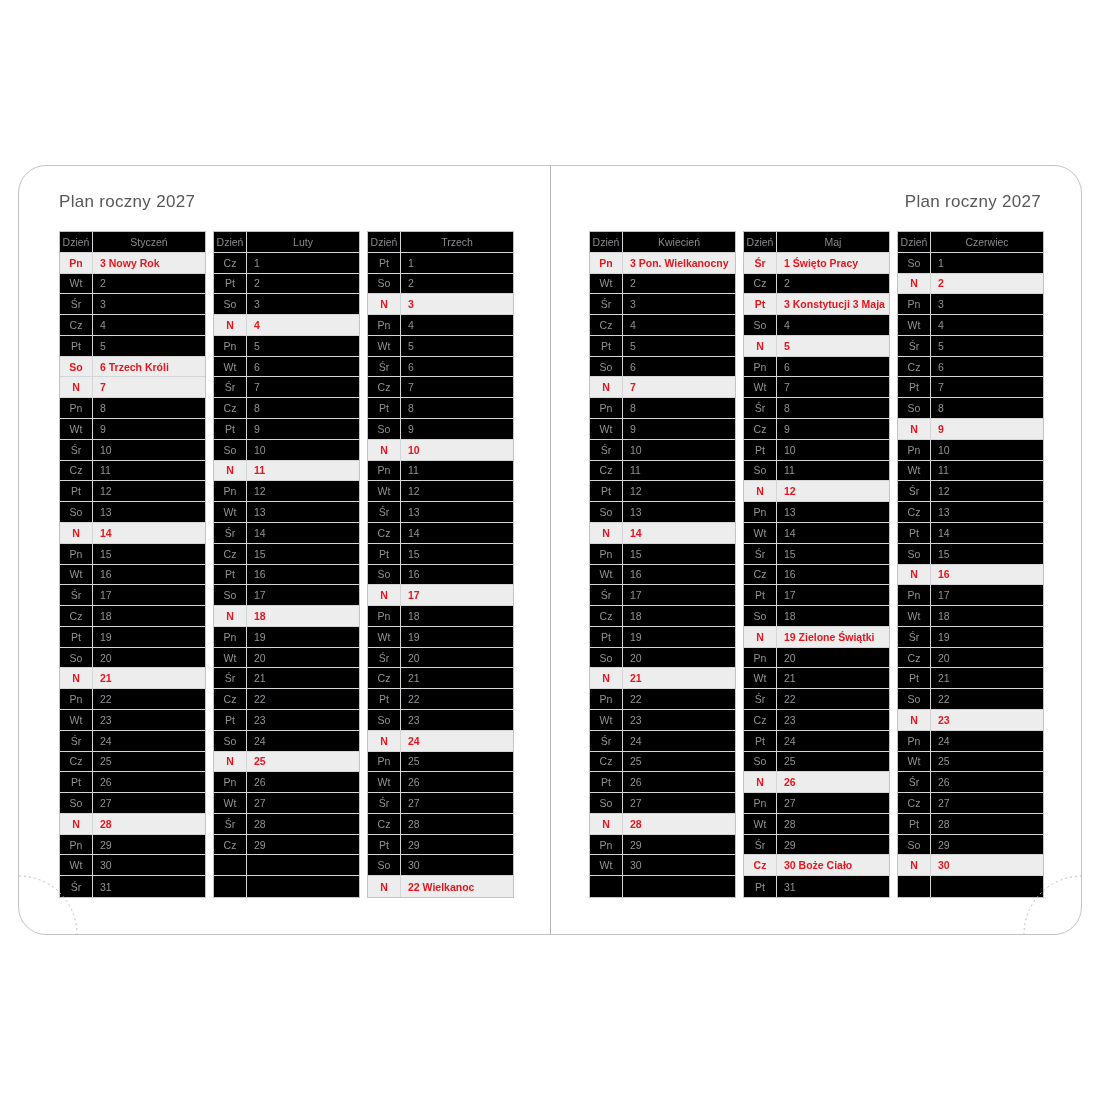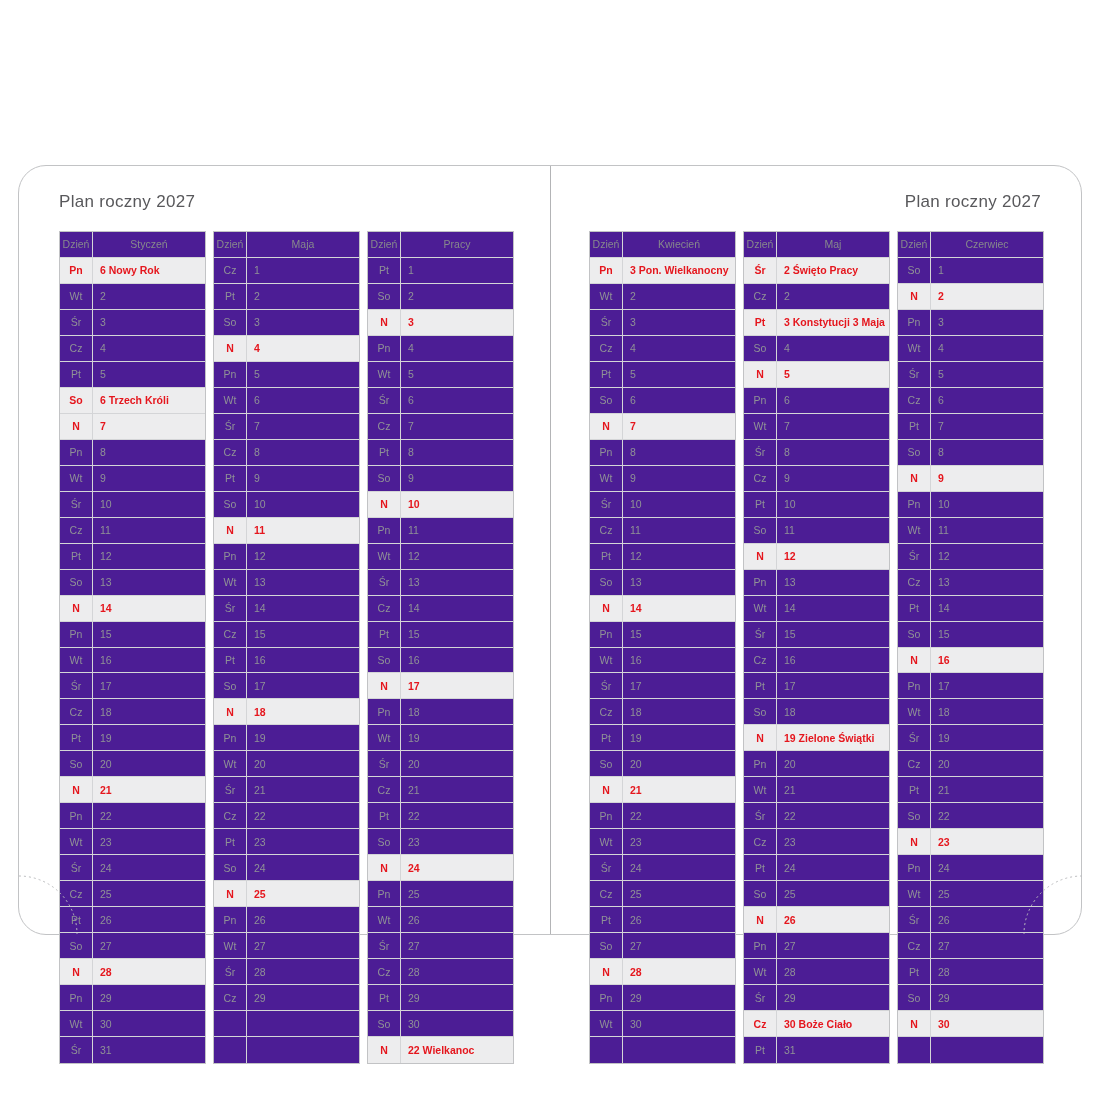--- a/index.html
+++ b/index.html
@@ -20,22 +20,22 @@
   .title{
     position:absolute;top:26px;font-size:17px;color:var(--title);letter-spacing:.3px;
     white-space:nowrap;
   }
   .t-left{left:40px;}
   .t-right{right:41px;}
   .months{position:absolute;top:65px;display:flex;gap:7px;}
   .half.left  .months{left:40px;}
   .half.right .months{left:38px;}
   .month{
-    width:147px;height:833px;box-sizing:border-box;
-    border:1px solid var(--border-outer);background:#4c1d95;
+    width:147px;height:667px;box-sizing:border-box;
+    border:1px solid var(--border-outer);background:#000000;
     display:grid;grid-template-rows:repeat(32,1fr);
   }
   .mrow{
     display:grid;grid-template-columns:33px 1fr;
     border-bottom:1px solid var(--border-inner);
     box-sizing:border-box;min-height:0;
   }
   .mrow:last-child{border-bottom:none;}
   .cell{
     display:flex;align-items:center;min-width:0;overflow:hidden;
@@ -58,21 +58,21 @@
   <div class="half left">
     <div class="title t-left">Plan roczny 2027</div>
     <div class="months">
         <div class="month">
           <div class="mrow header">
             <div class="cell daycol">Dzień</div>
             <div class="cell datecol">Styczeń</div>
           </div>
           <div class="mrow hl">
             <div class="cell daycol">Pn</div>
-            <div class="cell datecol">6 Nowy Rok</div>
+            <div class="cell datecol">3 Nowy Rok</div>
           </div>
           <div class="mrow">
             <div class="cell daycol">Wt</div>
             <div class="cell datecol">2</div>
           </div>
           <div class="mrow">
             <div class="cell daycol">Śr</div>
             <div class="cell datecol">3</div>
           </div>
           <div class="mrow">
@@ -184,21 +184,21 @@
             <div class="cell datecol">30</div>
           </div>
           <div class="mrow">
             <div class="cell daycol">Śr</div>
             <div class="cell datecol">31</div>
           </div>
         </div>
         <div class="month">
           <div class="mrow header">
             <div class="cell daycol">Dzień</div>
-            <div class="cell datecol">Maja</div>
+            <div class="cell datecol">Luty</div>
           </div>
           <div class="mrow">
             <div class="cell daycol">Cz</div>
             <div class="cell datecol">1</div>
           </div>
           <div class="mrow">
             <div class="cell daycol">Pt</div>
             <div class="cell datecol">2</div>
           </div>
           <div class="mrow">
@@ -314,21 +314,21 @@
             <div class="cell datecol"></div>
           </div>
           <div class="mrow">
             <div class="cell daycol"></div>
             <div class="cell datecol"></div>
           </div>
         </div>
         <div class="month">
           <div class="mrow header">
             <div class="cell daycol">Dzień</div>
-            <div class="cell datecol">Pracy</div>
+            <div class="cell datecol">Trzech</div>
           </div>
           <div class="mrow">
             <div class="cell daycol">Pt</div>
             <div class="cell datecol">1</div>
           </div>
           <div class="mrow">
             <div class="cell daycol">So</div>
             <div class="cell datecol">2</div>
           </div>
           <div class="mrow hl">
@@ -586,21 +586,21 @@
             <div class="cell datecol"></div>
           </div>
         </div>
         <div class="month">
           <div class="mrow header">
             <div class="cell daycol">Dzień</div>
             <div class="cell datecol">Maj</div>
           </div>
           <div class="mrow hl">
             <div class="cell daycol">Śr</div>
-            <div class="cell datecol">2 Święto Pracy</div>
+            <div class="cell datecol">1 Święto Pracy</div>
           </div>
           <div class="mrow">
             <div class="cell daycol">Cz</div>
             <div class="cell datecol">2</div>
           </div>
           <div class="mrow hl">
             <div class="cell daycol">Pt</div>
             <div class="cell datecol">3 Konstytucji 3 Maja</div>
           </div>
           <div class="mrow">

